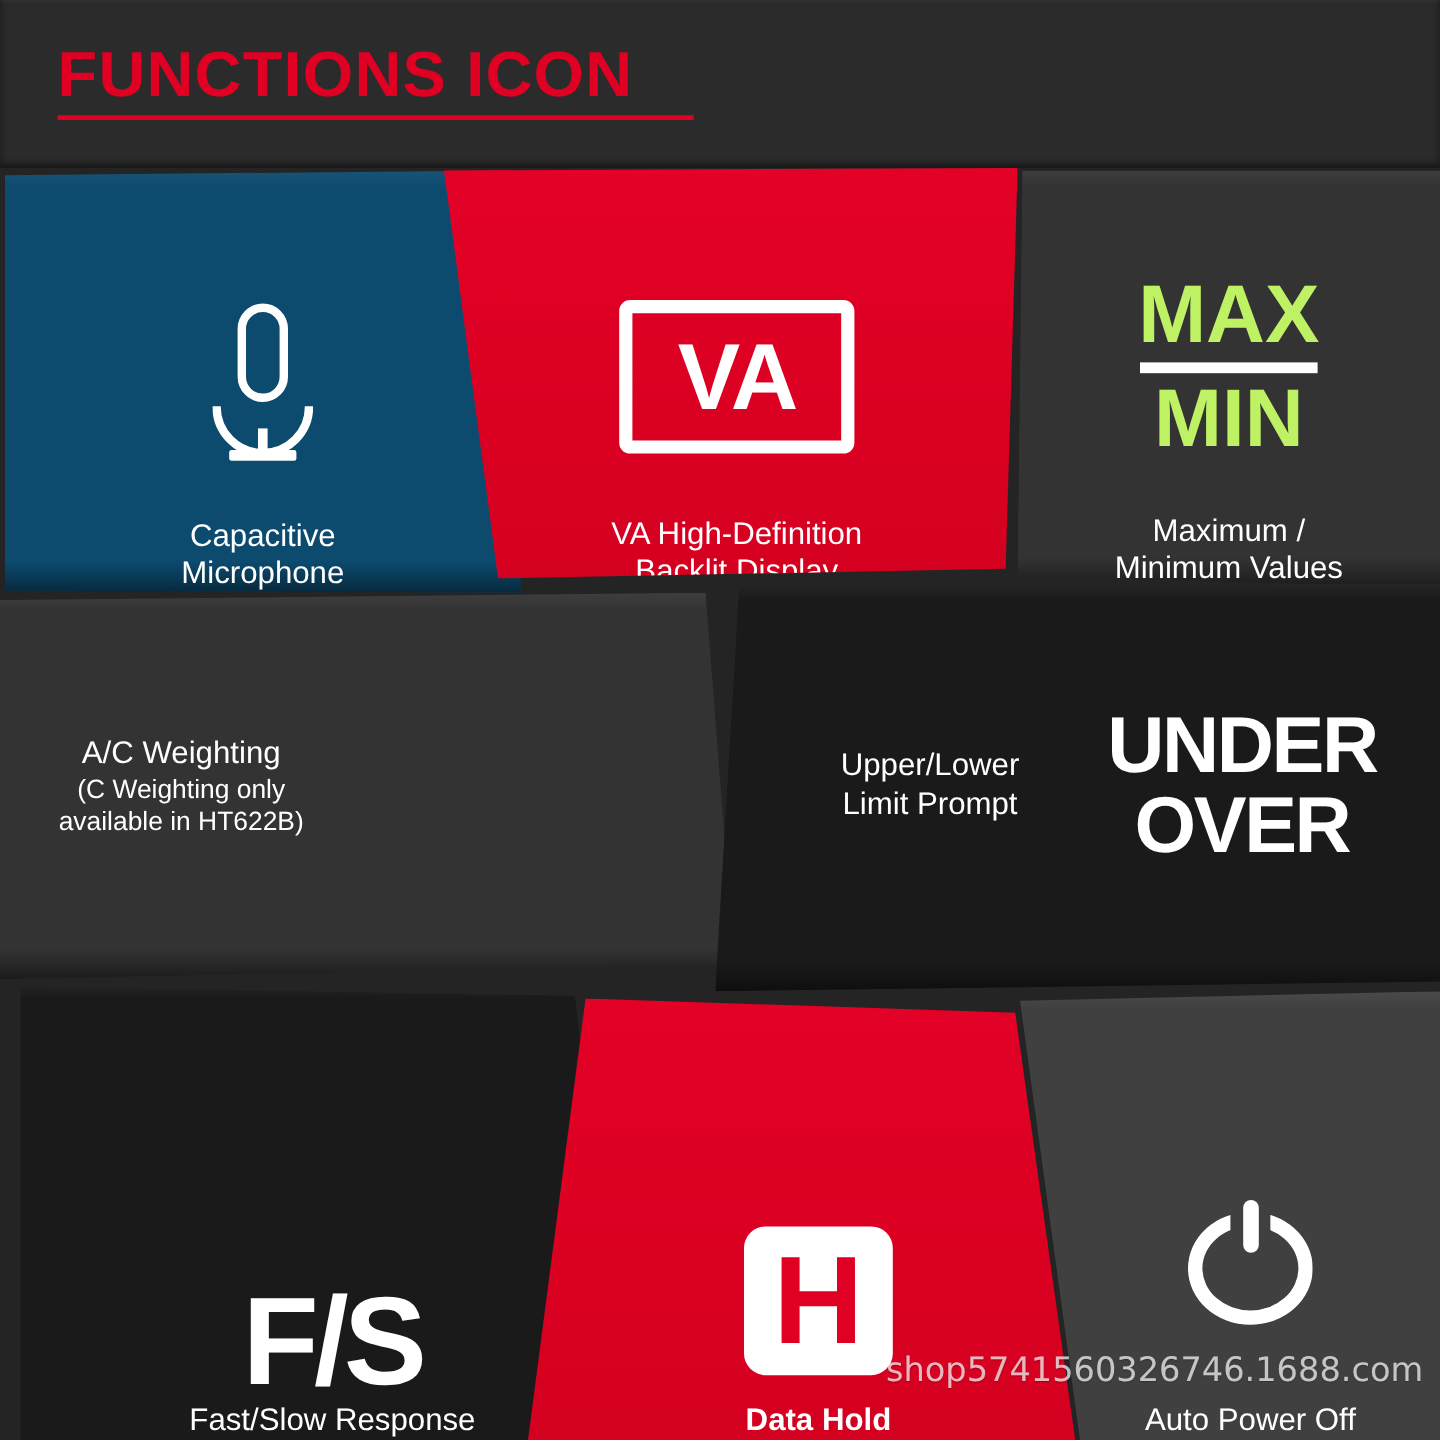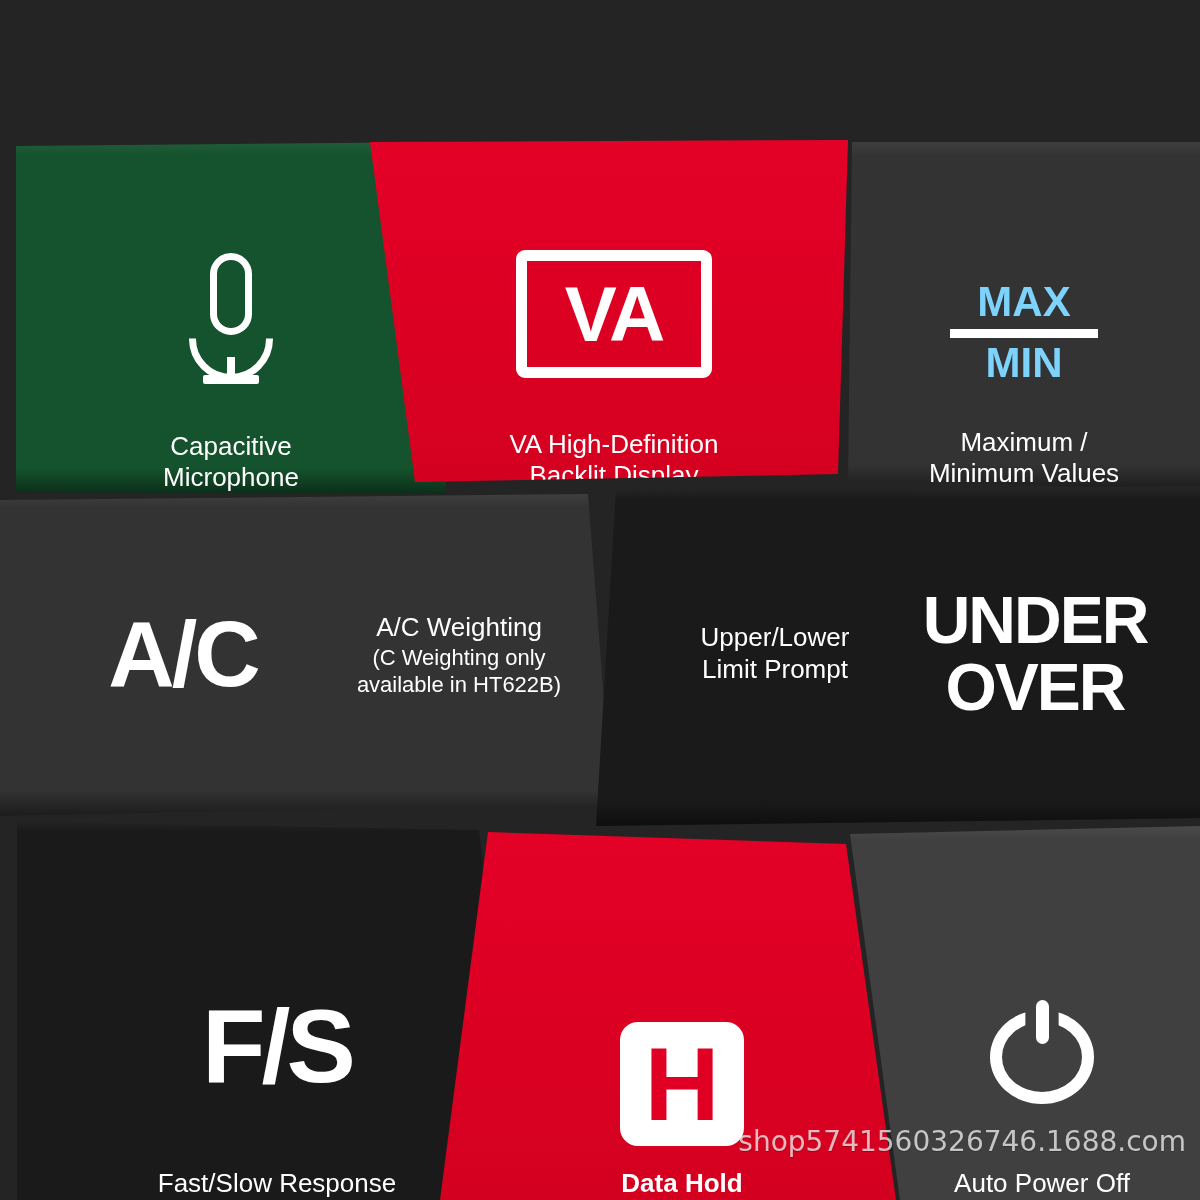--- a/index.html
+++ b/index.html
@@ -72,21 +72,21 @@
     box-sizing:border-box;display:flex;align-items:center;justify-content:center;
   }
   .vabox span{
     color:#fff;font-weight:bold;font-size:78px;line-height:1;letter-spacing:-2px;
     font-family:"Liberation Sans","DejaVu Sans",sans-serif;
   }
 
   
   .frac{display:flex;flex-direction:column;align-items:center;}
   .frac .t,.frac .b{
-    color:#7dd3fc;font-weight:bold;font-size:42px;line-height:1.02;letter-spacing:0px;
+    color:#bef264;font-weight:bold;font-size:68px;line-height:1.02;letter-spacing:0px;
     font-family:"Liberation Sans","DejaVu Sans",sans-serif;
   }
   .frac .bar{width:148px;height:9px;background:#fff;margin:5px 0 4px 0;}
 
   
   .hbox{
     width:124px;height:124px;background:#fff;border-radius:18px;
     display:flex;align-items:center;justify-content:center;
   }
   .hbox span{
@@ -113,22 +113,28 @@
     font-size:28px;color:rgba(255,255,255,.72);letter-spacing:0px;
     text-shadow:0 1px 1px rgba(0,0,0,.25);
     pointer-events:none;white-space:nowrap;
   }
 </style>
 </head>
 <body>
 
 <div id="stage">
 
-
-  <div class="panel" style="left:16px;top:142px;width:430px;height:352px;background:#14532d;
+  <div class="header">
+    <div class="title-wrap">
+      <div class="title">FUNCTIONS ICON</div>
+      <div class="title-rule"></div>
+    </div>
+  </div>
+
+  <div class="panel" style="left:4px;top:142px;width:430px;height:352px;background:#0c4a6e;
               clip-path:polygon(0 4px, 100% 0, 100% 100%, 0 calc(100% - 2px));">
     <div class="shade-top"></div>
     <div class="shade-bot"></div>
     <div class="cell-content" style="padding-top:50px;">
       <div class="mic">
         <div class="caps"></div>
           <div class="arc"></div>
           <div class="stem"></div>
           <div class="base"></div>
       </div>
@@ -163,22 +169,20 @@
 Minimum Values</div>
     </div>
   </div>
 
   <div class="panel" style="left:0px;top:494px;width:620px;height:322px;background:#333333;
               clip-path:polygon(0px 6px, 588px 0px, 612px 310px, 0px 322px);">
     <div class="shade-top"></div>
     <div class="shade-bot"></div>
     <div style="position:absolute;left:0;top:0;width:620px;height:322px;
                 display:flex;align-items:center;">
-      <div class="glyph" style="font-size:92px;margin-left:58px;width:250px;text-align:center;
-                                letter-spacing:-3px;">A/C</div>
       <div style="margin-left:6px;width:290px;text-align:center;">
         <div class="cap">A/C Weighting</div>
         <div class="cap small" style="margin-top:2px;">(C Weighting only
 available in HT622B)</div>
       </div>
     </div>
   </div>
 
   <div class="panel" style="left:596px;top:486px;width:604px;height:340px;background:#1a1a1a;
               clip-path:polygon(20px 4px, 604px 0px, 604px 332px, 0px 340px);">
@@ -192,21 +196,21 @@
                                 line-height:1.02;letter-spacing:-2px;">UNDER
 OVER</div>
     </div>
   </div>
 
   <div class="panel" style="left:17px;top:818px;width:520px;height:382px;background:#1a1a1a;
               clip-path:polygon(0px 4px, 462px 12px, 505px 382px, 0px 382px);">
     <div class="shade-top"></div>
     <div class="cell-content" style="padding-top:72px;">
       <div class="glyph" style="font-size:104px;width:400px;letter-spacing:-4px;">F/S</div>
-      <div class="cap" style="margin-top:72px;width:420px;">Fast/Slow Response</div>
+      <div class="cap" style="width:420px;">Fast/Slow Response</div>
     </div>
   </div>
 
   <div class="panel" style="left:440px;top:818px;width:470px;height:382px;
               background:linear-gradient(to bottom,#E40127,#D4001F);
               clip-path:polygon(48px 14px, 406px 26px, 456px 382px, 0px 382px);">
     <div class="cell-content" style="padding-top:84px;padding-left:14px;">
       <div class="hbox">
         <span>H</span>
       </div>

